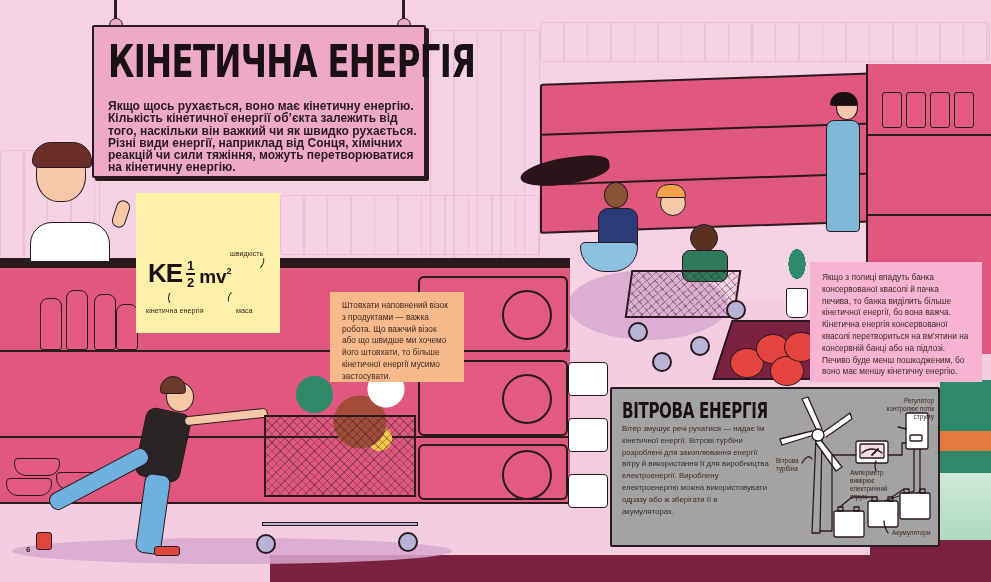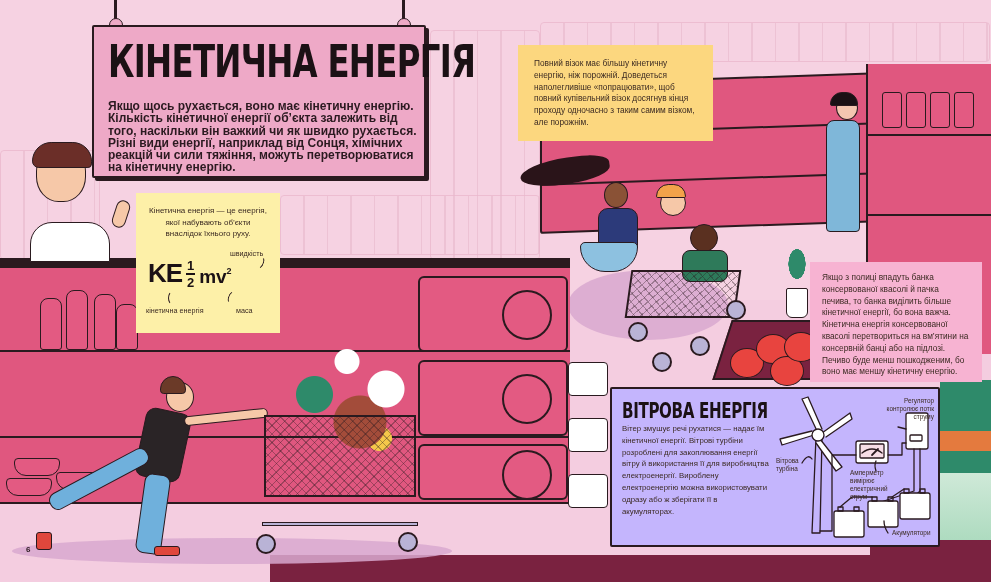--- a/index.html
+++ b/index.html
@@ -149,21 +149,21 @@
     .frac { display: flex; flex-direction: column; align-items: center; font-size: 13px; line-height: 13px; }
     .frac-line { width: 9px; height: 2px; background: #1b1115; margin: 1px 0; }
     .mv { font-size: 19px; }
     .mv sup { font-size: 9px; vertical-align: 9px; }
     .label-small { position: absolute; font-size: 7.2px; color: #3b2a22; white-space: nowrap; }
     .arrow { position: absolute; width: 10px; height: 14px; border: 1.3px solid #2a1a1f; border-color: transparent #2a1a1f transparent transparent; border-radius: 50%; }
 
     
     .wind-box {
       position: absolute; left: 610px; top: 387px; width: 330px; height: 160px;
-      background: #c4b5fd; border: 2.5px solid #2a1a1f; border-radius: 2px;
+      background: #a3a3a3; border: 2.5px solid #2a1a1f; border-radius: 2px;
     }
     .wind-title {
       position: absolute; left: 10px; top: 10px;
       font-family: "DejaVu Sans", sans-serif; font-weight: 900; font-size: 21px; color: #1b1115;
       transform: scaleX(0.72); transform-origin: left center; white-space: nowrap; letter-spacing: -0.5px;
     }
     .wind-text {
       position: absolute; left: 10px; top: 34px; width: 148px;
       font-size: 7.8px; line-height: 11.8px; color: #3b2a22;
     }
@@ -286,42 +286,41 @@
   <div class="sign-rope" style="left:114px;"></div>
   <div class="sign-rope" style="left:402px;"></div>
   <div class="sign-hook" style="left:109px;"></div>
   <div class="sign-hook" style="left:397px;"></div>
   <div class="sign">
     <div class="title">КІНЕТИЧНА ЕНЕРГІЯ</div>
     <div class="intro">Якщо щось рухається, воно має кінетичну енергію. Кількість кінетичної енергії об’єкта залежить від того, наскільки він важкий чи як швидко рухається. Різні види енергії, наприклад від Сонця, хімічних реакцій чи сили тяжіння, можуть перетворюватися на кінетичну енергію.</div>
   </div>
 
   <div class="note note-yellow-def">
-    <div class="def-text">Кінетична енергія — це енергія, якої набувають об’єкти внаслідок їхнього руху.</div>
     <span class="label-small" style="left:94px;top:55px;text-align:center;">швидкість</span>
     <div class="formula">
       <span class="ke">KE</span>
       <span class="frac">
         <span>1</span>
         <span class="frac-line"></span>
         <span>2</span>
       </span>
       <span class="mv"><span>mv</span><sup>2</sup></span>
     </div>
     <span class="arrow" style="left:118px;top:62px;transform:rotate(20deg);"></span>
     <span class="arrow" style="left:32px;top:98px;transform:rotate(180deg);"></span>
     <span class="arrow" style="left:92px;top:98px;transform:rotate(200deg);"></span>
     <span class="label-small" style="left:10px;top:112px;">кінетична енергія</span>
     <span class="label-small" style="left:100px;top:112px;">маса</span>
   </div>
 
-  <div class="note note-cart">
-    <div>Повний візок має більшу кінетичну енергію, ніж порожній. Доведеться наполегливіше «попрацювати», щоб повний купівельний візок досягнув кінця проходу одночасно з таким самим візком, але порожнім.</div>
-  </div>
-
+
+  <div class="note note-orange">
+    <div>Штовхати наповнений візок з продуктами — важка робота. Що важчий візок або що швидше ми хочемо його штовхати, то більше кінетичної енергії мусимо застосувати.</div>
+  </div>
 
   <div class="note note-pink">
     <div>Якщо з полиці впадуть банка консервованої квасолі й пачка печива, то банка виділить більше кінетичної енергії, бо вона важча. Кінетична енергія консервованої квасолі перетвориться на вм’ятини на консервній банці або на підлозі. Печиво буде менш пошкодженим, бо воно має меншу кінетичну енергію.</div>
   </div>
 
   <div class="wind-box">
     <div class="wind-title">ВІТРОВА ЕНЕРГІЯ</div>
     <div class="wind-text">Вітер змушує речі рухатися — надає їм кінетичної енергії. Вітрові турбіни розроблені для закоплювання енергії вітру й використання її для виробництва електроенергії. Вироблену електроенергію можна використовувати одразу або ж зберігати її в акумуляторах.</div>
     <div class="diagram">
       <svg width="168" height="152" viewBox="0 0 168 152">

